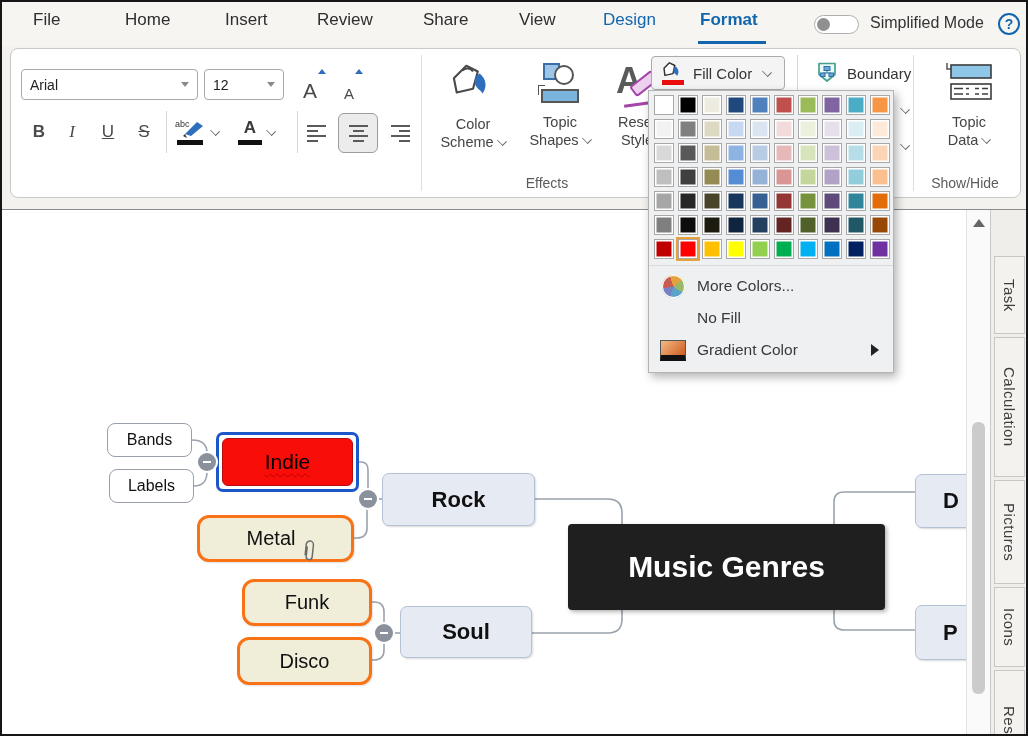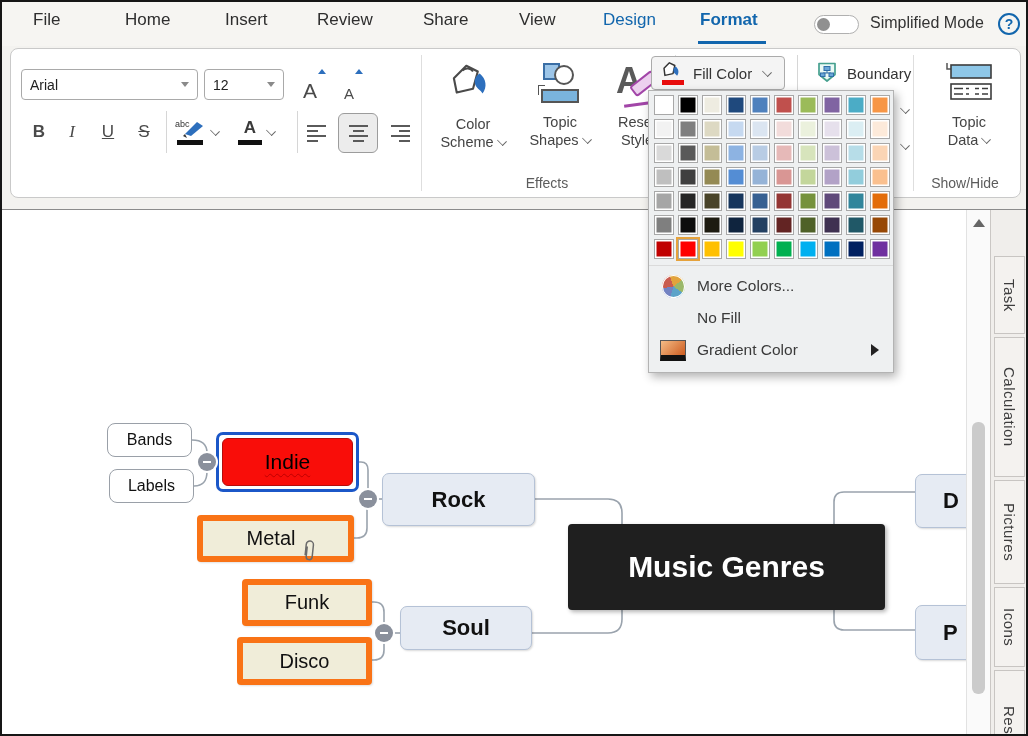--- a/index.html
+++ b/index.html
@@ -71,21 +71,21 @@
     border-bottom:6px solid #111;}
   .arrow-r{margin-left:auto;margin-right:14px;width:0;height:0;border-top:6px solid transparent;
     border-bottom:6px solid transparent;border-left:8px solid #222;}
 
   
   .topline{position:absolute;left:0;top:207px;right:0;height:1px;background:#8b8b8b;z-index:5;}
   .canvas{position:absolute;left:0;top:208px;width:966px;bottom:0;background:#fff;overflow:hidden;}
   .canvas svg{position:absolute;left:0;top:0;}
   .topic{position:absolute;display:flex;align-items:center;justify-content:center;color:#111;}
   .t-white{background:#fff;border:1.5px solid #9aa0a8;border-radius:8px;font-size:16px;}
-  .t-cream{background:#f0edd9;border:6px solid #f97316;border-radius:4px;font-size:20px;box-shadow:1px 1px 2px rgba(0,0,0,.12);}
+  .t-cream{background:#f0edd9;border:3px solid #f97316;border-radius:12px;font-size:20px;box-shadow:1px 1px 2px rgba(0,0,0,.12);}
   .t-blue{background:#e6ebf3;border:1px solid #b5c2d6;border-radius:7px;font-size:22px;font-weight:bold;box-shadow:1px 1px 2px rgba(0,0,0,.15);}
   .t-central{background:#1f1f1f;border-radius:4px;color:#fff;font-size:30px;font-weight:bold;box-shadow:2px 2px 4px rgba(0,0,0,.3);}
   .sel-frame{position:absolute;border:3px solid #1b57c8;border-radius:7px;background:#fff;padding:3px;}
   .t-red{width:100%;height:100%;background:#f90d09;border:1px solid #b30d0d;border-radius:6px;
     display:flex;align-items:center;justify-content:center;font-size:21px;color:#000;}
   .t-red span{text-decoration:underline;text-decoration-style:wavy;text-decoration-color:#c00000;
     text-decoration-thickness:1px;text-underline-offset:4px;}
   .ccircle{position:absolute;width:18px;height:18px;border-radius:50%;background:#8a909c;
     box-shadow:0 0 0 2px #fff;display:flex;align-items:center;justify-content:center;cursor:pointer;}
   .ccircle i{display:block;width:8px;height:2px;background:#fff;}
@@ -305,21 +305,21 @@
       <span style="display:inline-flex;transform:rotate(6deg);">
         <svg width="14" height="24" viewBox="0 0 14 24">
           <path d="M4 7 v10 a3 3 0 0 0 6 0 V5 a3.6 3.6 0 0 0 -7.2 0 v11" fill="none" stroke="#6b6b6b" stroke-width="1.5"></path>
         </svg>
       </span>
     </div>
 
     <div class="topic t-blue" style="left:380px;top:263px;width:153px;height:53px;">
         <span>Rock</span>
       </div>
-    <div class="topic t-blue" style="left:398px;top:396px;width:132px;height:44px;">
+    <div class="topic t-blue" style="left:398px;top:396px;width:132px;height:52px;">
         <span>Soul</span>
       </div>
 
     <div class="topic t-cream" style="left:240px;top:369px;width:130px;height:47px;">
         <span>Funk</span>
       </div>
     <div class="topic t-cream" style="left:235px;top:427px;width:135px;height:48px;">
         <span>Disco</span>
       </div>
 

